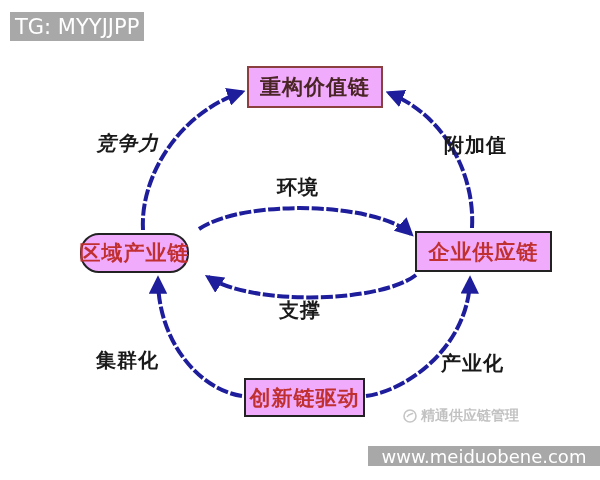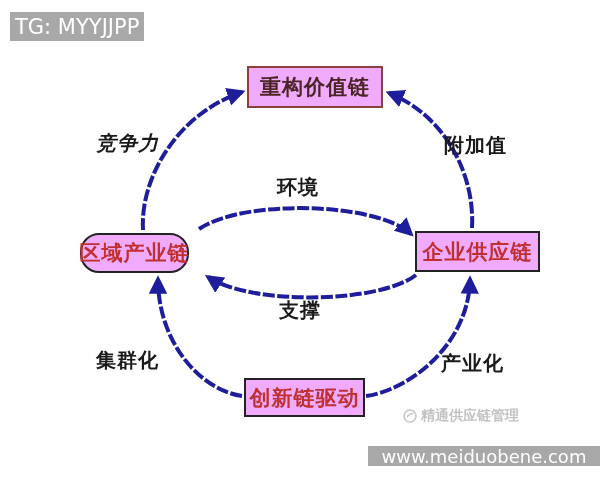--- a/index.html
+++ b/index.html
@@ -9,21 +9,21 @@
   }
   .arc-layer{position:absolute;left:0;top:0;width:600px;height:480px;}
   .node{
     position:absolute;display:flex;align-items:center;justify-content:center;
     background:#f0abfc;border:2px solid #222222;
     font-weight:bold;font-size:21px;color:#c03030;letter-spacing:1px;
     box-sizing:border-box;white-space:nowrap;
   }
   .node-top{left:247px;top:66px;width:136px;height:42px;border-color:#8b4040;color:#4a2525;}
   .node-left{left:80px;top:233px;width:109px;height:40px;border-radius:19px;}
-  .node-right{left:415px;top:231px;width:125px;height:41px;}
+  .node-right{left:415px;top:231px;width:137px;height:41px;}
   .node-bottom{left:244px;top:378px;width:121px;height:39px;}
   .edge-label{
     position:absolute;font-weight:bold;font-size:20px;color:#1a1a1a;
     letter-spacing:1px;white-space:nowrap;
   }
   .lbl-competitiveness{left:96px;top:130px;font-style:italic;}
   .lbl-added-value{left:444px;top:132px;}
   .lbl-environment{left:277px;top:174px;}
   .lbl-support{left:279px;top:297px;}
   .lbl-clustering{left:96px;top:347px;}

